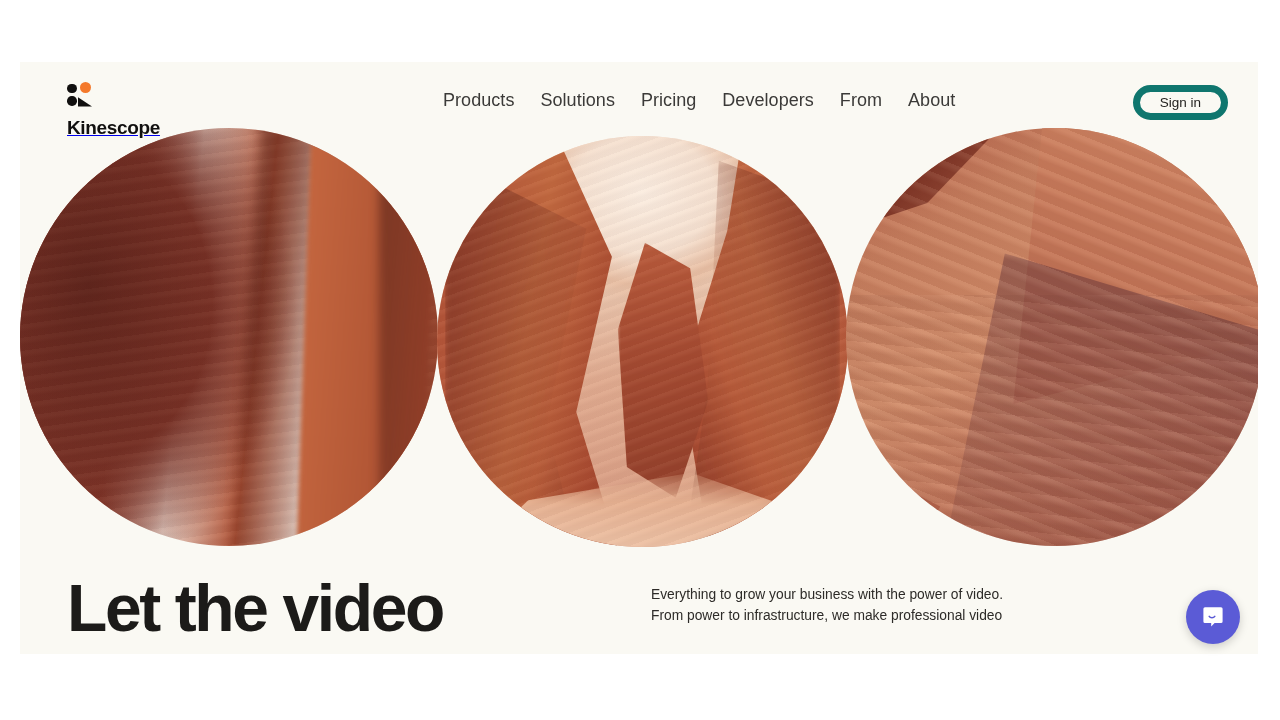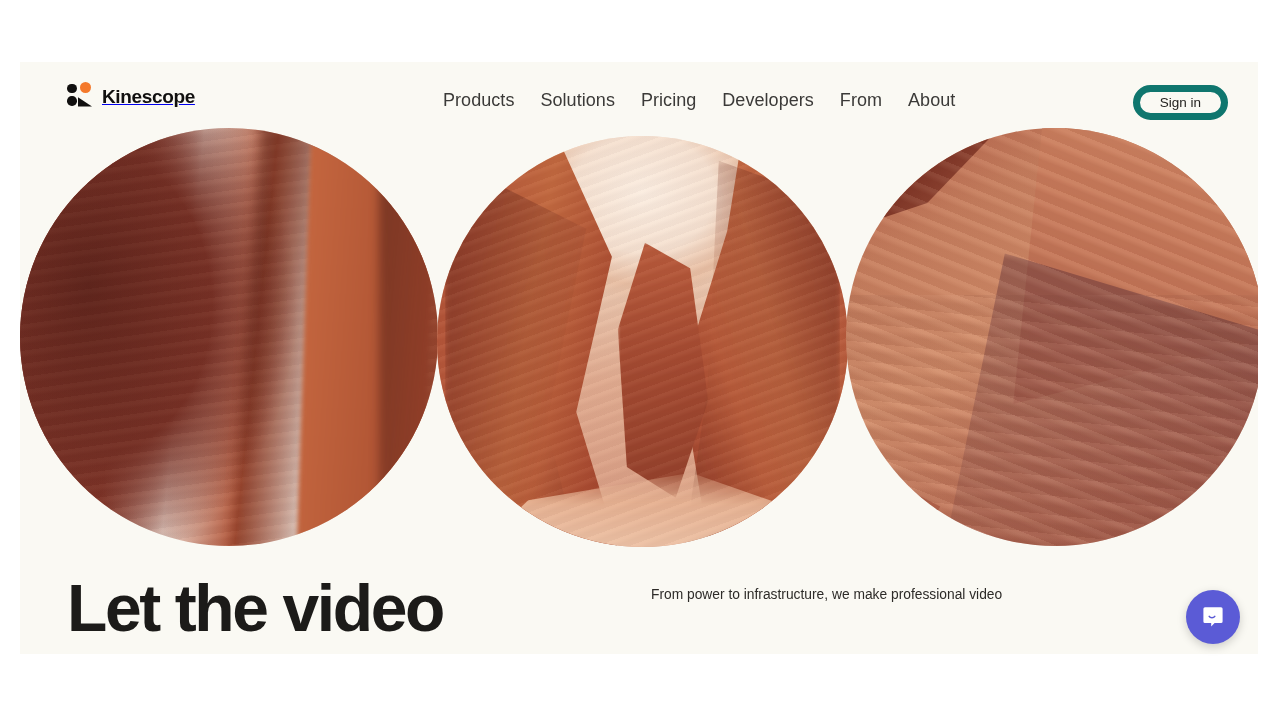--- a/index.html
+++ b/index.html
@@ -22,22 +22,23 @@
 
   
   #header {
     position:absolute; left:0; top:0; width:100%; height:76px;
     display:flex; align-items:center;
     z-index:20;
   }
 
   #brand {
     position:absolute; left:47px; top:20px;
-    display:flex; align-items:flex-end; gap:9px;
+    display:flex; align-items:flex-start; gap:9px;
     cursor:pointer;
+    flex-direction:column;
   }
   #logo-mark { position:relative; width:26px; height:26px; flex:0 0 26px; }
   #logo-mark .d {
     position:absolute; border-radius:50%;
   }
   #logo-mark .d1 { left:0px;  top:1.5px;  width:9.5px; height:9.5px; background:#11100f; }
   #logo-mark .d2 { left:0px;  top:14px; width:9.5px; height:9.5px; background:#11100f; }
   #logo-mark .d3 { left:12.5px; top:0px;  width:11px;  height:11px;  background:#f4792b; }
   #logo-mark .tri {
     position:absolute; left:11px; top:11.5px; width:14px; height:13px;
@@ -285,20 +286,21 @@
         <span class="shadow-diag"></span>
         <span class="strat"></span>
         <span class="strat2"></span>
         <span class="lowleft"></span>
       </div>
     </div>
 
     <h1 id="headline">Let the video</h1>
 
     <div id="lede">
+      <p>Everything to grow your business with the power of video.</p>
       <p>From power to infrastructure, we make professional video</p>
     </div>
   </div>
 
   <div id="chat">
     <svg width="26" height="26" viewBox="0 0 26 26">
       <path d="M5 3.2h16a1.6 1.6 0 0 1 1.6 1.6v12.6A1.6 1.6 0 0 1 21 19h-6.4l-3.4 3.4V19H5a1.6 1.6 0 0 1-1.6-1.6V4.8A1.6 1.6 0 0 1 5 3.2z" fill="#ffffff"></path>
       <path d="M9.2 12.4c1.1 1.9 4.3 2 5.6 0" stroke="#5b5bd6" stroke-width="1.5" fill="none" stroke-linecap="round"></path>
     </svg>
   </div>

